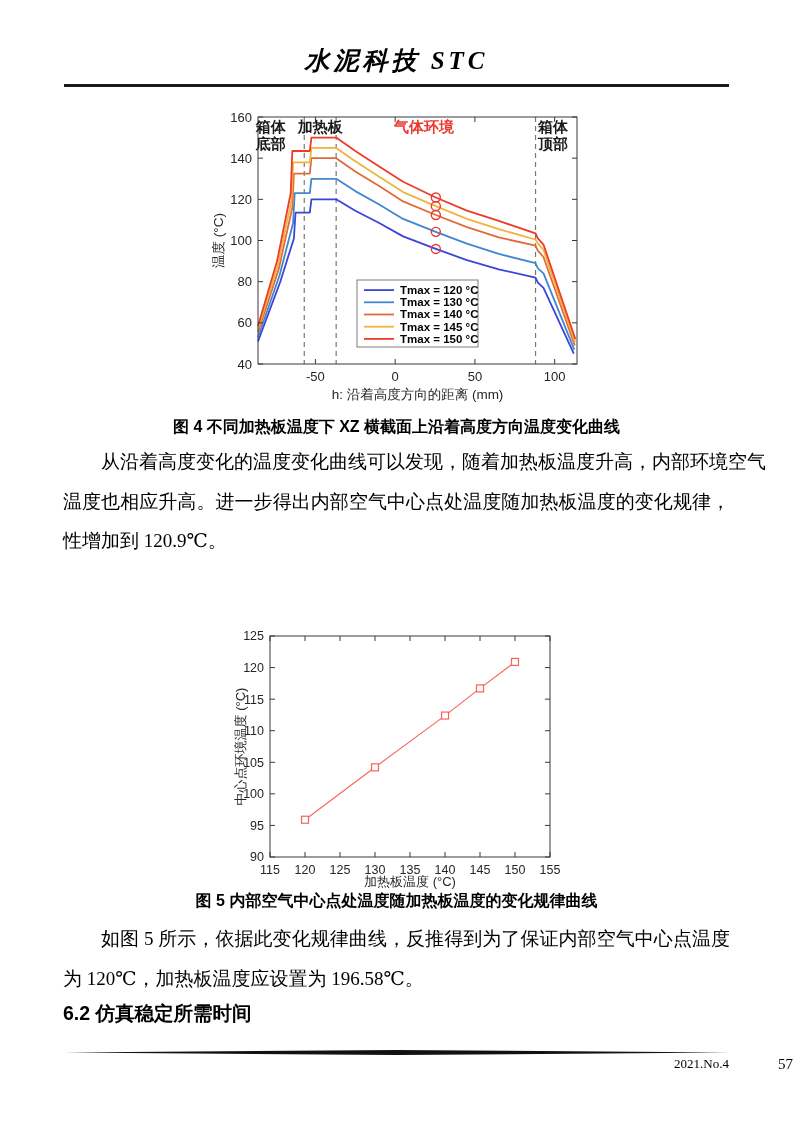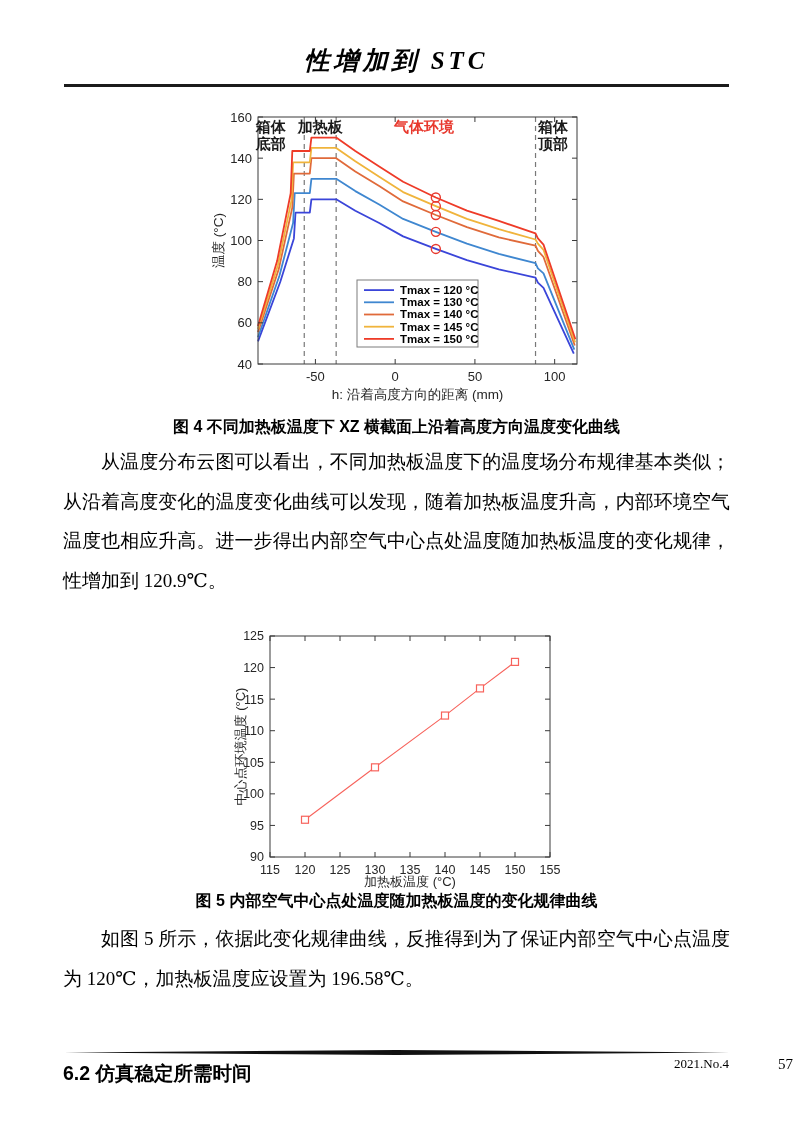--- a/index.html
+++ b/index.html
@@ -17,32 +17,32 @@
   .fig-caption{left:0;width:100%;text-align:center;font-weight:bold;font-size:16px;
      font-family:"Liberation Sans","DejaVu Sans",sans-serif;}
   .caption4{top:417px;}
   .caption5{top:891px;}
   .para{left:63px;width:667px;font-size:19px;line-height:39.5px;}
   .para .line{width:100%;text-align:justify;text-align-last:justify;white-space:nowrap;}
   .para .line:first-child{text-indent:2em;}
   .para .line:last-child{text-align-last:left;white-space:normal;}
   .para1{top:442px;}
   .para2{top:919px;}
-  .section-heading{top:1060px;left:63px;font-size:19.5px;font-weight:bold;
+  .section-heading{top:1000px;left:63px;font-size:19.5px;font-weight:bold;
      font-family:"Liberation Sans","DejaVu Sans",sans-serif;}
   .footer-rule{top:1050px;left:64px;width:665px;height:5px;}
   .page-num{top:1056px;left:0;width:100%;text-align:right;font-size:15px;}
   .issue{top:1056px;right:64px;font-size:13px;margin-left:8px;}
 </style>
 </head>
 <body>
 
 <div class="page">
 
-  <div class="abs journal-title">性增加到 STC</div>
+  <div class="abs journal-title">水泥科技 STC</div>
   <div class="abs header-rule"></div>
 
   <svg id="chart4" class="chart-svg" width="400" height="310" viewBox="0 0 400 310">
       <g>
         <line x1="95.255" y1="13" x2="95.255" y2="260" stroke="#787878" stroke-width="1.2" stroke-dasharray="5 4"></line>
         <line x1="127.155" y1="13" x2="127.155" y2="260" stroke="#787878" stroke-width="1.2" stroke-dasharray="5 4"></line>
         <line x1="326.53" y1="13" x2="326.53" y2="260" stroke="#787878" stroke-width="1.2" stroke-dasharray="5 4"></line>
       </g>
       <g>
         <polyline points="49.0,237.4 71.3,177.7 84.9,134.4 86.5,108.7 100.8,108.7 102.4,95.3 127.2,95.3 146.3,106.7 170.2,119.0 194.1,132.4 226.8,144.9 257.9,156.1 289.8,165.3 326.5,173.6 328.9,178.7 334.5,183.8 364.8,249.7" fill="none" stroke="#3a45d9" stroke-width="1.8" stroke-linejoin="round"></polyline>
@@ -122,21 +122,20 @@
         <text x="191" y="214.3" fill="#000" font-size="11.5" font-weight="600">Tmax = 140 °C</text>
         <line x1="155" y1="222.7" x2="185" y2="222.7" stroke="#f0b43c" stroke-width="1.8"></line>
         <text x="191" y="226.5" fill="#000" font-size="11.5" font-weight="600">Tmax = 145 °C</text>
         <line x1="155" y1="234.9" x2="185" y2="234.9" stroke="#ee3b28" stroke-width="1.8"></line>
         <text x="191" y="238.70000000000002" fill="#000" font-size="11.5" font-weight="600">Tmax = 150 °C</text>
       </g>
     </svg>
   <div class="abs fig-caption caption4">图 4 不同加热板温度下 XZ 横截面上沿着高度方向温度变化曲线</div>
 
   <div class="abs para para1">
-      <div class="line">从温度分布云图可以看出，不同加热板温度下的温度场分布规律基本类似；</div>
       <div class="line">从沿着高度变化的温度变化曲线可以发现，随着加热板温度升高，内部环境空气</div>
       <div class="line">温度也相应升高。进一步得出内部空气中心点处温度随加热板温度的变化规律，</div>
       <div class="line">性增加到 120.9℃。</div>
     </div>
 
   <svg id="chart5" class="chart-svg" width="330" height="270" viewBox="0 0 330 270">
       <g></g>
       <g>
         <polyline points="72.0,197.7 142.0,145.3 212.0,93.6 247.0,66.4 282.0,39.9" fill="none" stroke="#f7635c" stroke-width="1.1" stroke-linejoin="round"></polyline>
         <rect x="68.5" y="194.24571428571426" width="7" height="7" fill="#fff" stroke="#f7635c" stroke-width="1.2"></rect>

